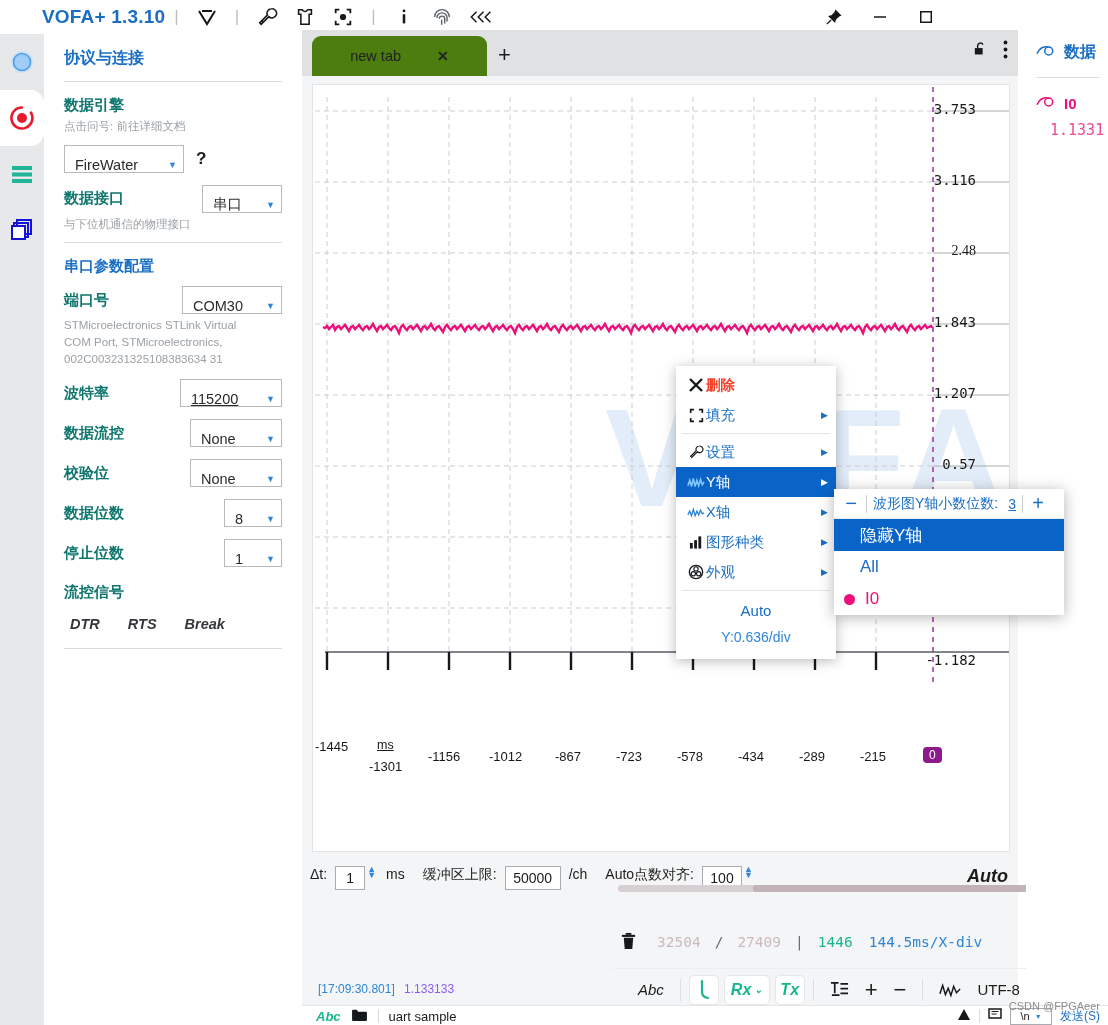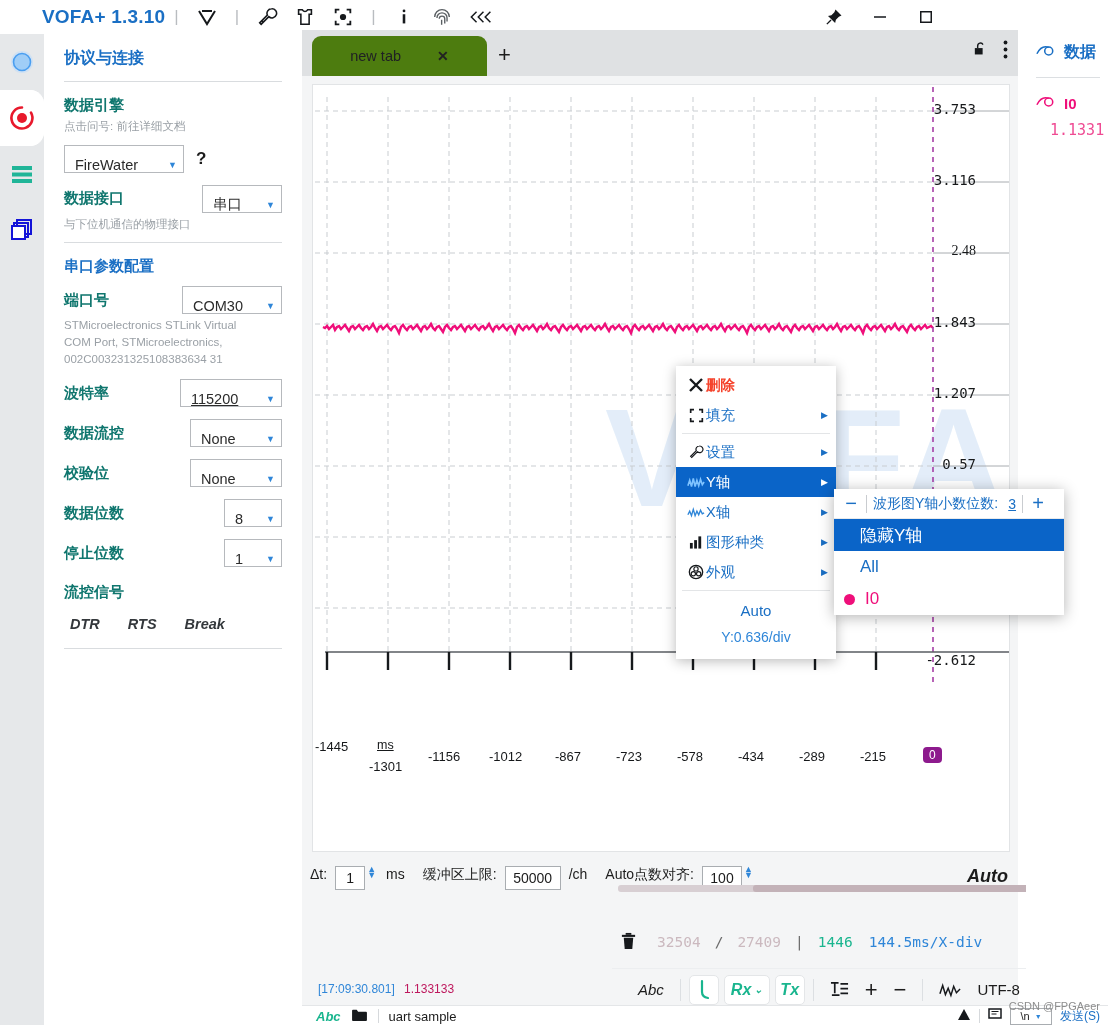--- a/index.html
+++ b/index.html
@@ -139,21 +139,21 @@
   .term-toolbar {
     position: absolute; left: 310px; top: 938px; width: 708px; height: 42px;
     display: flex; align-items: center; gap: 0; border-top: 1px solid #eceef0;
   }
   .tt-item { display: flex; align-items: center; justify-content: center; height: 30px; padding: 0 8px; font-size: 15px; color: #1c1c1c; }
   .tt-box { border: 1px solid #e4e6e8; border-radius: 5px; background: #fff; min-width: 30px; height: 30px; display: flex; align-items: center; justify-content: center; }
   .tt-teal { color: #19b58e; font-style: italic; font-weight: bold; }
   .tt-div { width: 1px; height: 22px; background: #dcdfe2; margin: 0 8px; }
   .logline { position: absolute; left: 318px; top: 982px; font-size: 12px; font-family: "Liberation Sans", sans-serif; }
   .log-ts { color: #2f86d8; }
-  .log-val { color: #be185d; }
+  .log-val { color: #8b5cf6; }
 
   .botbar { position: absolute; left: 302px; top: 1005px; width: 806px; height: 20px; background: #fff; border-top: 1px solid #e4e6e8; }
   .botbar-inner { display: flex; align-items: center; height: 20px; padding-left: 14px; gap: 10px; font-size: 13px; color: #1c1c1c; }
   .watermark-credit { position: absolute; right: 8px; top: 1000px; font-size: 11px; color: #8d8d8d; }
 
   
   .rightpanel {
     position: absolute; left: 1026px; top: 30px; width: 82px; height: 995px;
     background: #ffffff; padding: 12px 0 0 10px; overflow: hidden;
   }
@@ -469,21 +469,21 @@
 
         <div class="ylabels">
           <div class="ylab" style="top:14px;">3.753</div>
           <div class="ylab" style="top:85px;">3.116</div>
           <div class="ylab" style="top:156px;font-family:Liberation Serif, serif;">2.48</div>
           <div class="ylab" style="top:227px;">1.843</div>
           <div class="ylab" style="top:298px;">1.207</div>
           <div class="ylab" style="top:369px;">0.57</div>
           <div class="ylab" style="top:440px;">-0.066</div>
           <div class="ylab" style="top:511px;">-0.703</div>
-          <div class="ylab" style="top:565px;">-2.612</div>
+          <div class="ylab" style="top:565px;">-1.182</div>
         </div>
 
         <div class="xlabels">
           <div class="xlab" style="left:0px;   top:20px;">-1445</div>
           <div class="xlab unit" style="left:62px; top:19px;">ms</div>
           <div class="xlab" style="left:54px;  top:40px;">-1301</div>
           <div class="xlab" style="left:113px; top:30px;">-1156</div>
           <div class="xlab" style="left:174px; top:30px;">-1012</div>
           <div class="xlab" style="left:240px; top:30px;">-867</div>
           <div class="xlab" style="left:301px; top:30px;">-723</div>

